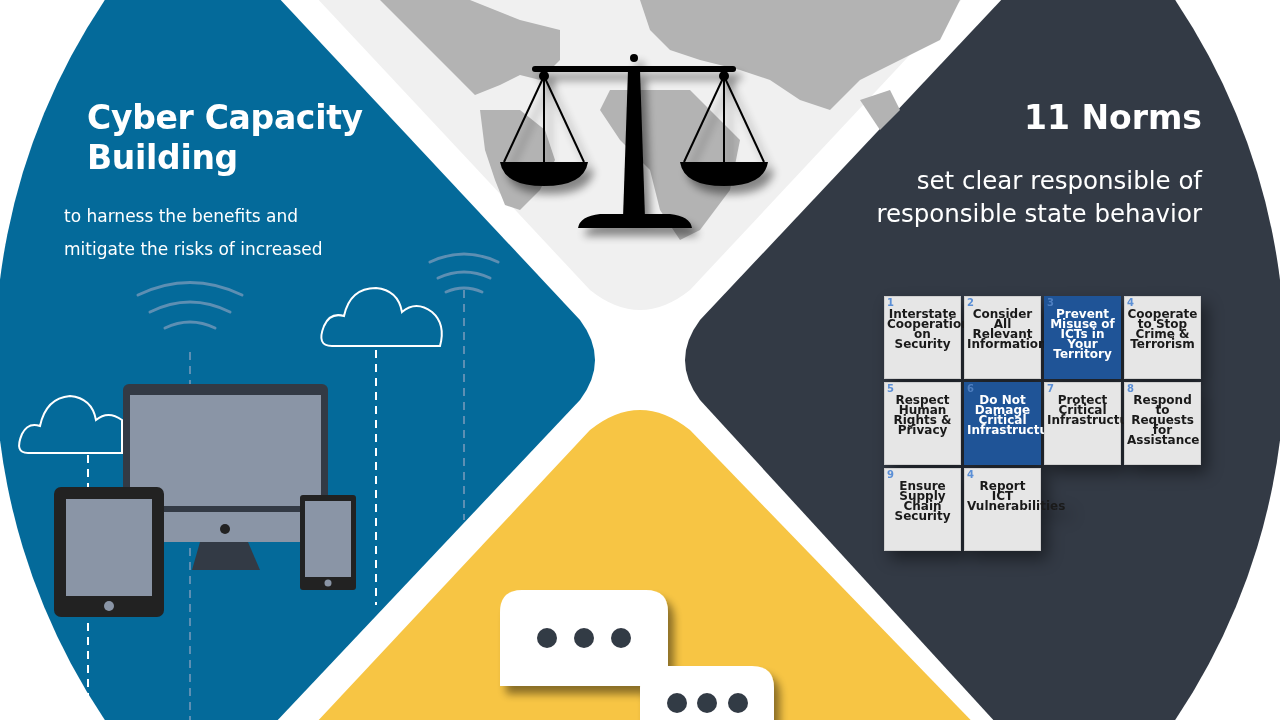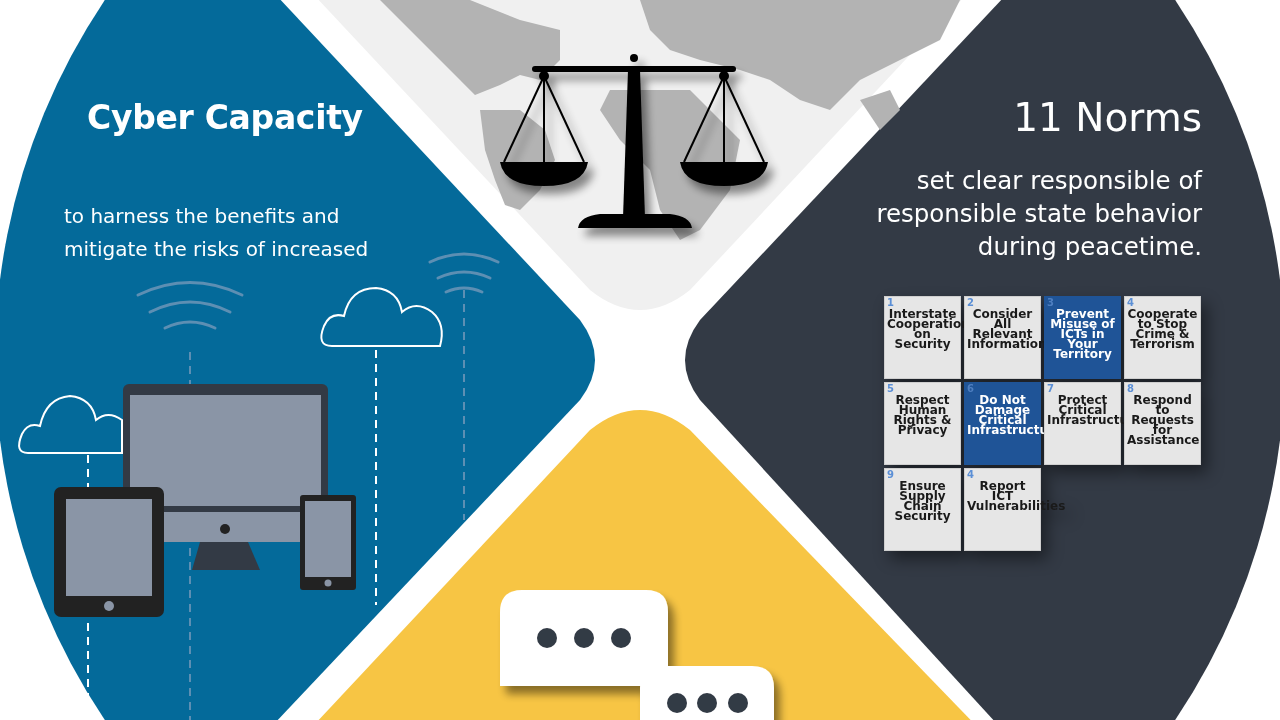--- a/index.html
+++ b/index.html
@@ -1,22 +1,22 @@
 <!DOCTYPE html>
 <html><head>
 <meta charset="utf-8">
 <style>
   html, body { margin:0; padding:0; }
   body { width:1280px; height:720px; overflow:hidden; background:#ffffff; position:relative; font-family:"DejaVu Sans", sans-serif; }
   .stage { position:absolute; left:0; top:0; width:1280px; height:720px; overflow:hidden; }
   svg.bg { position:absolute; left:0; top:0; }
   .txt { position:absolute; color:#ffffff; }
   .ccb-title { left:47px; top:98px; font-size:33px; font-weight:bold; line-height:40px; letter-spacing:-0.3px;margin-left:40px; }
-  .ccb-body { left:64px; top:200px; font-size:20px; line-height:33px; width:420px; }
-  .norms-title { right:78px; top:98px; font-size:39px; font-weight:normal; line-height:40px; text-align:right; }
+  .ccb-body { left:64px; top:200px; font-size:17px; line-height:33px; width:420px; }
+  .norms-title { right:78px; top:98px; font-size:33px; font-weight:bold; line-height:40px; text-align:right; }
   .norms-body { right:78px; top:164px; font-size:24.5px; line-height:33px; text-align:right; width:420px; }
   .grid { position:absolute; left:884px; top:296px; width:320px; display:grid; grid-template-columns:repeat(4, 77px); grid-auto-rows:83px; column-gap:3px; row-gap:3px; filter: drop-shadow(6px 8px 8px rgba(0,0,0,0.45)); }
   .tile { background:#e6e6e6; border:1px solid #cfcfcf; position:relative; box-sizing:border-box; color:#1a1a1a; }
   .tile.hl { background:#1f5497; border-color:#1f5497; color:#ffffff; }
   .tile .num { position:absolute; left:2px; top:0px; font-size:10px; font-weight:bold; color:#5b8fd6; line-height:12px; }
   .tile.hl .num { color:#4f7fc0; }
   .tile .lbl { position:absolute; left:2px; right:2px; top:12px; font-size:12px; font-weight:bold; line-height:10px; text-align:center; }
 </style>
 </head>
 <body>
@@ -123,31 +123,31 @@
       <circle cx="621" cy="638" r="10" fill="#333a45"></circle>
       <path d="M640,730 L640,688 Q640,666 662,666 L752,666 Q774,666 774,688 L774,730 Z" fill="#ffffff"></path>
       <circle cx="677" cy="703" r="10" fill="#333a45"></circle>
       <circle cx="707" cy="703" r="10" fill="#333a45"></circle>
       <circle cx="738" cy="703" r="10" fill="#333a45"></circle>
     </g>
   </svg>
 
   <div class="txt ccb-title">
     <div>Cyber Capacity</div>
+    <div>Building</div>
   </div>
   <div class="txt ccb-body">
     <div>to harness the benefits and</div>
     <div>mitigate the risks of increased</div>
   </div>
 
   <div class="txt norms-title">11 Norms</div>
   <div class="txt norms-body">
     <div>set clear responsible of</div>
     <div>responsible state behavior</div>
-    <div>during peacetime.</div>
   </div>
 
   <div class="grid">
     <div class="tile">
         <span class="num">1</span>
         <span class="lbl">Interstate Cooperation on Security</span>
       </div>
     <div class="tile">
         <span class="num">2</span>
         <span class="lbl">Consider All Relevant Information</span>

